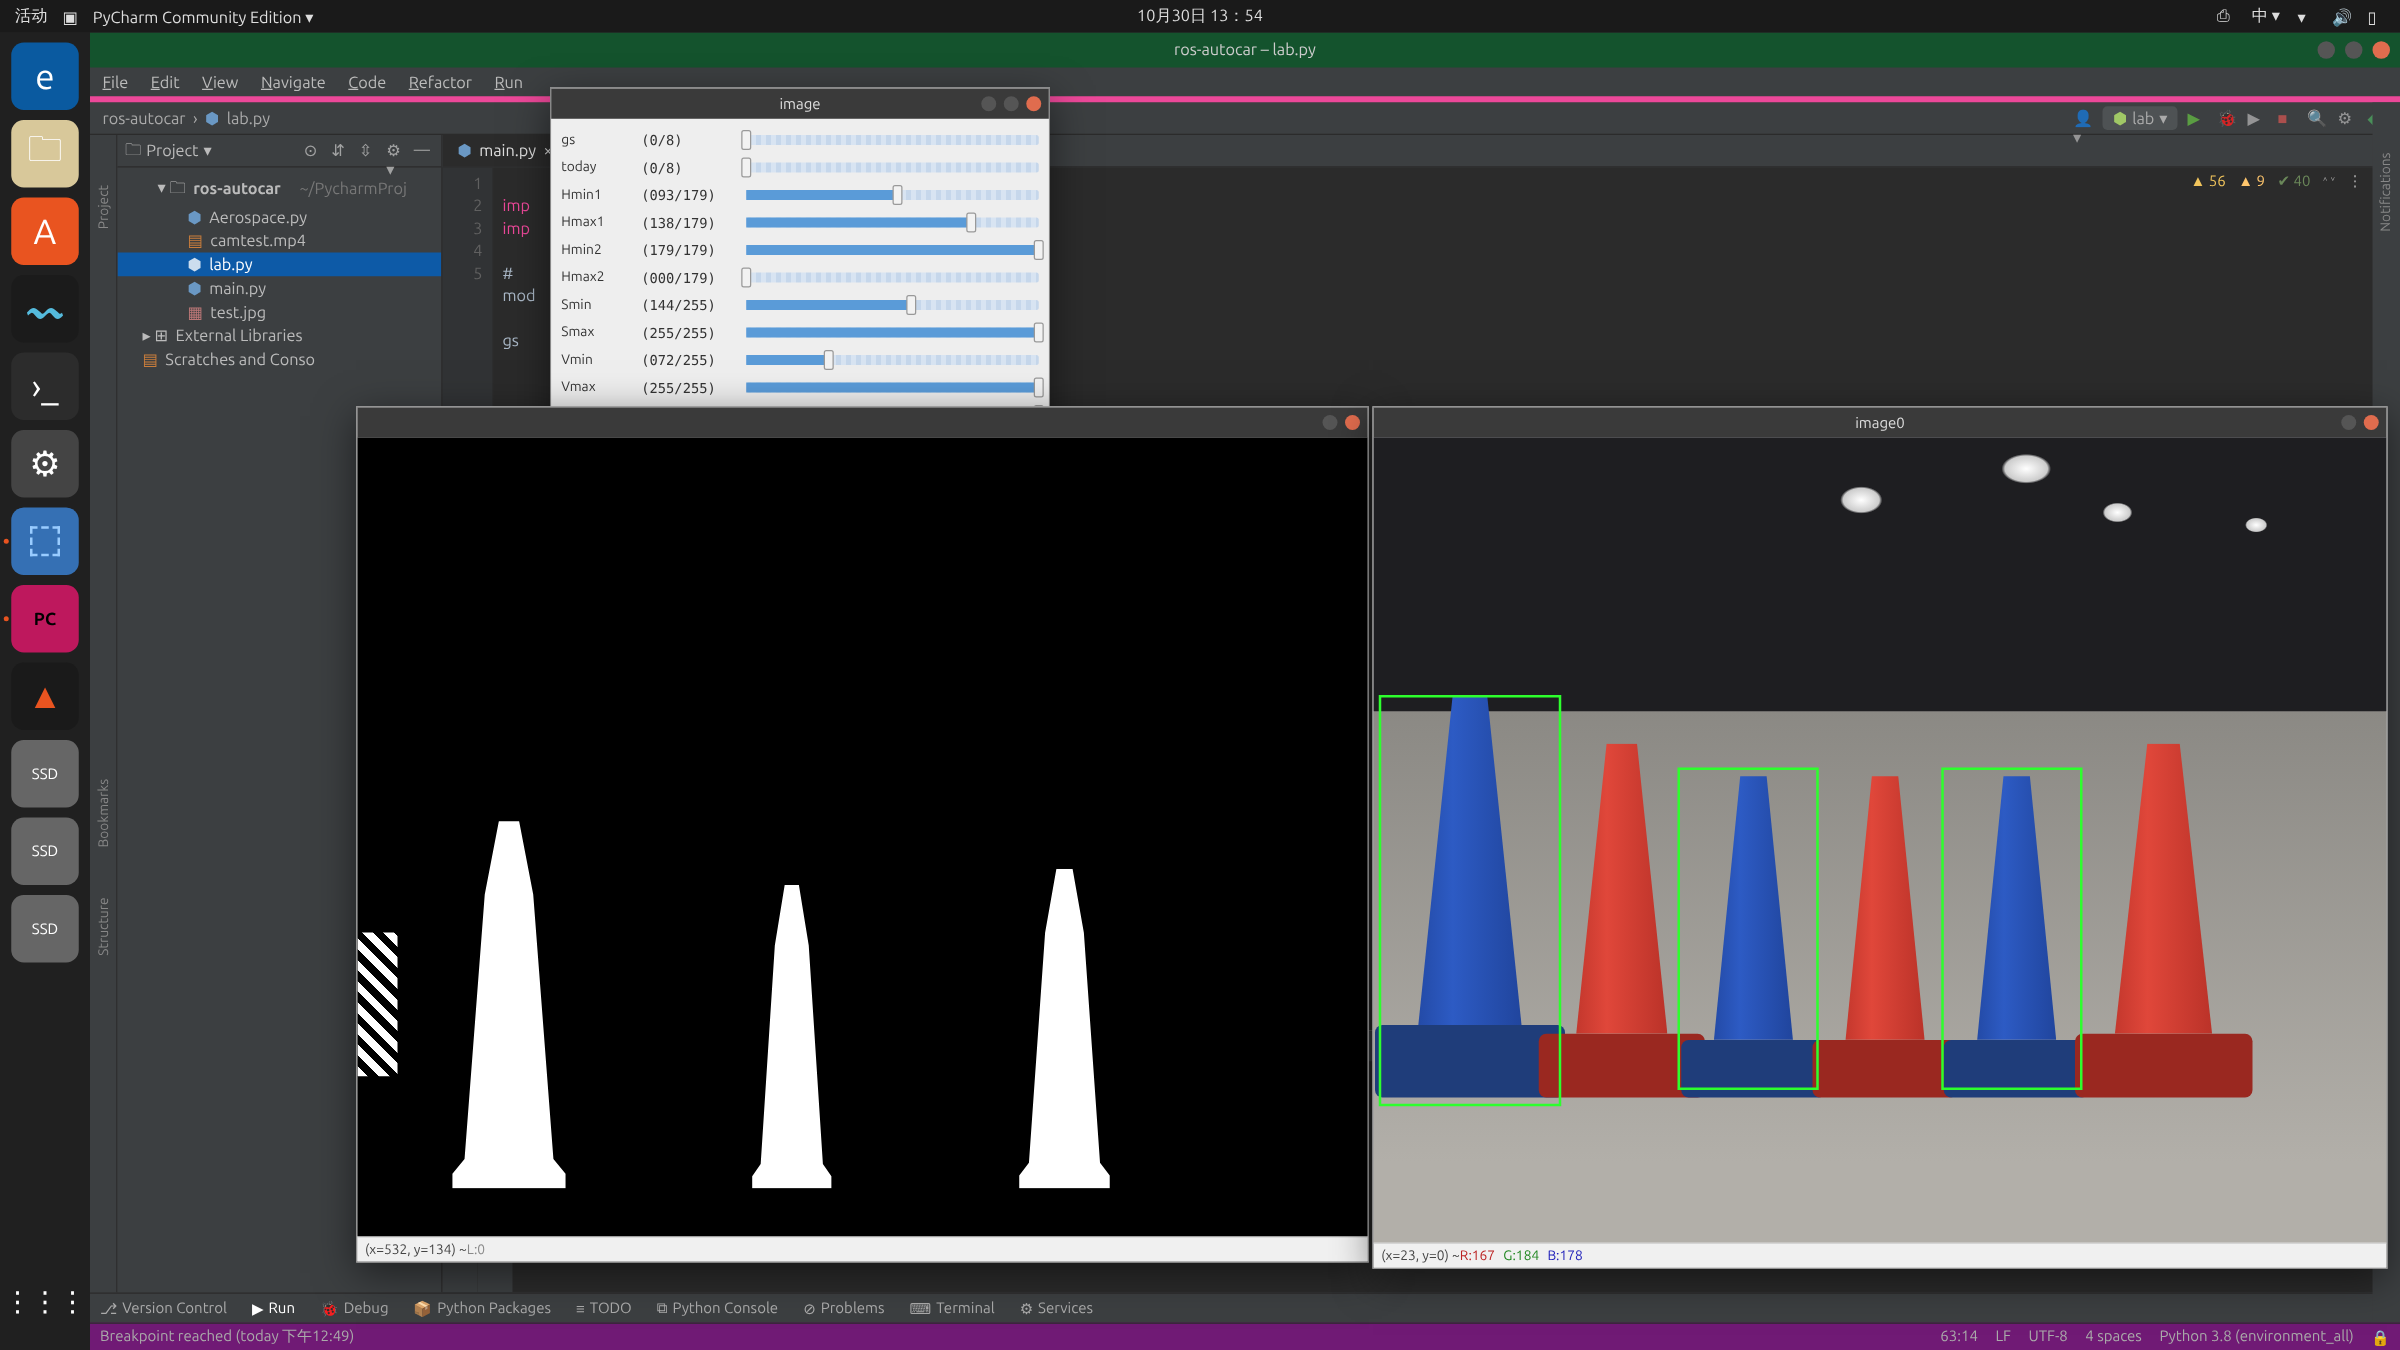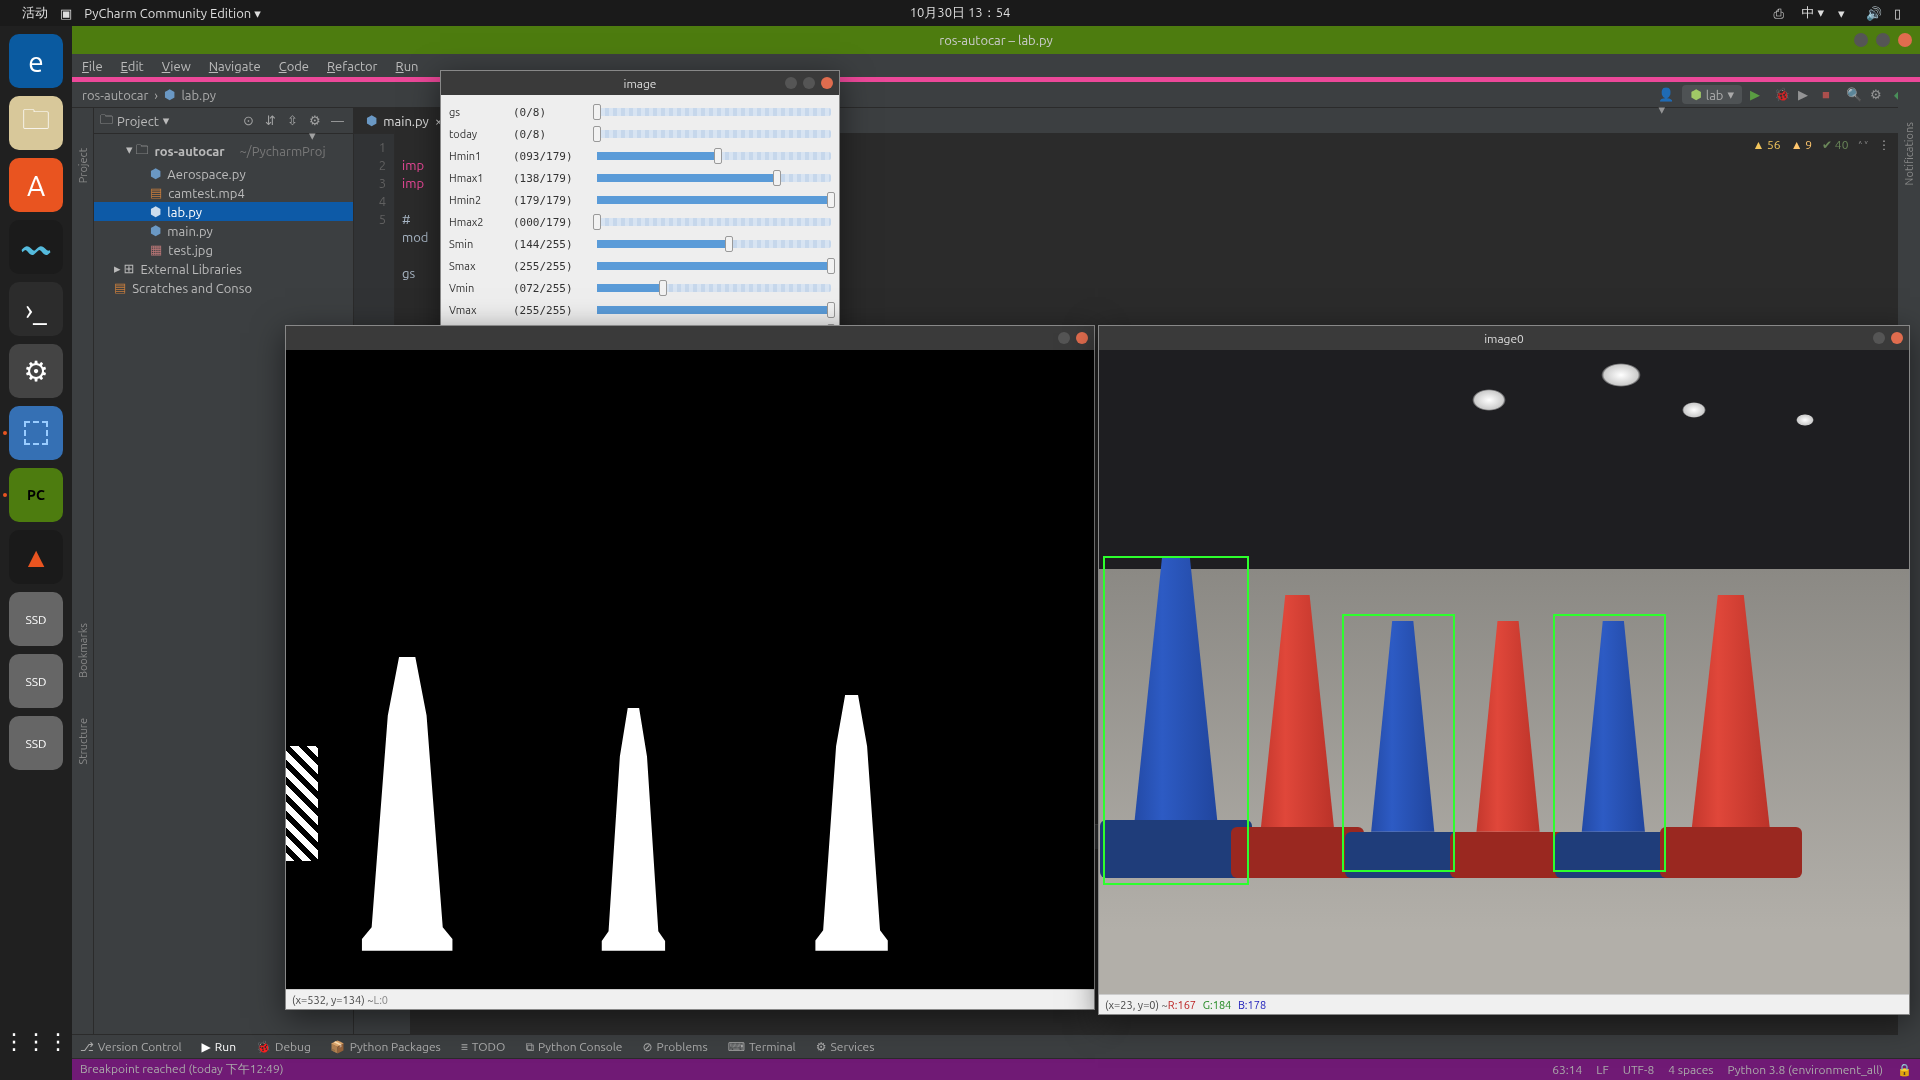--- a/index.html
+++ b/index.html
@@ -1,33 +1,33 @@
 <!DOCTYPE html>
 <html><head>
 <meta charset="utf-8">
 <style>
 * { margin:0; padding:0; box-sizing:border-box; font-family:"Ubuntu","Noto Sans",sans-serif; }
 body { width:1920px; height:1080px; background:#2b2b2b; color:#bbbbbb; font-size:13px; overflow:hidden; position:relative; }
 
 
 #topbar { position:absolute; top:0; left:0; right:0; height:26px; background:#1a1a1a; color:#ddd; display:flex; align-items:center; padding:0 12px; z-index:100; }
-#topbar .left { display:flex; gap:12px; align-items:center;margin-left:10px; }
+#topbar .left { display:flex; gap:12px; align-items:center; }
 #topbar .center { position:absolute; left:50%; transform:translateX(-50%); }
 #topbar .right { margin-left:auto; display:flex; gap:14px; align-items:center; }
 .tray-icon { width:14px; height:14px; display:inline-block; }
 
 
 #dock { position:absolute; top:26px; left:0; bottom:0; width:72px; background:rgba(30,30,30,0.85); display:flex; flex-direction:column; align-items:center; padding-top:8px; gap:8px; z-index:90; }
 .dock-item { width:54px; height:54px; border-radius:10px; display:flex; align-items:center; justify-content:center; font-size:28px; color:#fff; position:relative; }
 .dock-item.active::before { content:""; position:absolute; left:-6px; width:4px; height:4px; background:#e95420; border-radius:50%; }
 #dock-apps { margin-top:auto; margin-bottom:12px; }
 
 
 #ide { position:absolute; top:26px; left:72px; right:0; bottom:0; background:#3c3f41; display:flex; flex-direction:column; }
-#ide-title { height:28px; background:#4d7c0f; color:#ccc; display:flex; align-items:center; justify-content:center; position:relative; }
+#ide-title { height:28px; background:#14532d; color:#ccc; display:flex; align-items:center; justify-content:center; position:relative; }
 #ide-title .winbtns { position:absolute; right:8px; display:flex; gap:8px; }
 .winbtn { width:14px; height:14px; border-radius:50%; display:inline-block; }
 #ide-menu { height:28px; background:#3c3f41; display:flex; align-items:center; padding:0 10px; gap:18px; color:#bbb; border-bottom:5px solid #ec4899; }
 #ide-menu span { cursor:default; }
 #ide-menu span::first-letter { text-decoration:underline; }
 #ide-breadcrumb { height:26px; background:#3c3f41; display:flex; align-items:center; padding:0 10px; gap:6px; color:#aaa; border-bottom:1px solid #2b2b2b; }
 #ide-breadcrumb .right { margin-left:auto; display:flex; gap:8px; align-items:center; }
 .tb-icon { width:16px; height:16px; display:inline-block; opacity:0.8; }
 .pill { background:#4e5254; padding:2px 8px; border-radius:4px; display:flex; gap:4px; align-items:center; }
 
@@ -148,21 +148,21 @@
     </div>
   <div class="dock-item" style="background:#2c2c2c">
       <span>›_</span>
     </div>
   <div class="dock-item" style="background:#444">
       <span>⚙</span>
     </div>
   <div class="dock-item active" style="background:#3570b4">
       <span style="border:2px dashed #9cf;width:24px;height:24px"></span>
     </div>
-  <div class="dock-item active" style="background:#4d7c0f;color:#000;font-size:14px;font-weight:bold">
+  <div class="dock-item active" style="background:#be185d;color:#000;font-size:14px;font-weight:bold">
       <span>PC</span>
     </div>
   <div class="dock-item" style="background:#1a1a1a">
       <span style="color:#e95420">▲</span>
     </div>
   <div class="dock-item" style="background:#666;font-size:12px">SSD</div>
   <div class="dock-item" style="background:#666;font-size:12px">SSD</div>
   <div class="dock-item" style="background:#666;font-size:12px">SSD</div>
   <div id="dock-apps" class="dock-item">
       <span style="font-size:22px">⋮⋮⋮</span>

